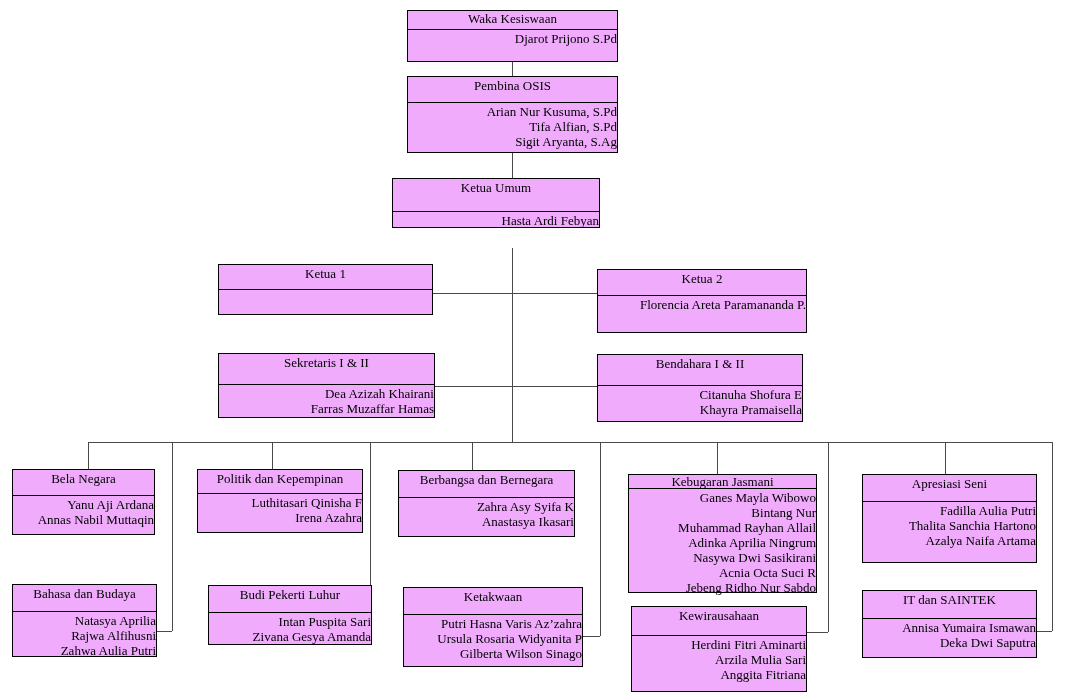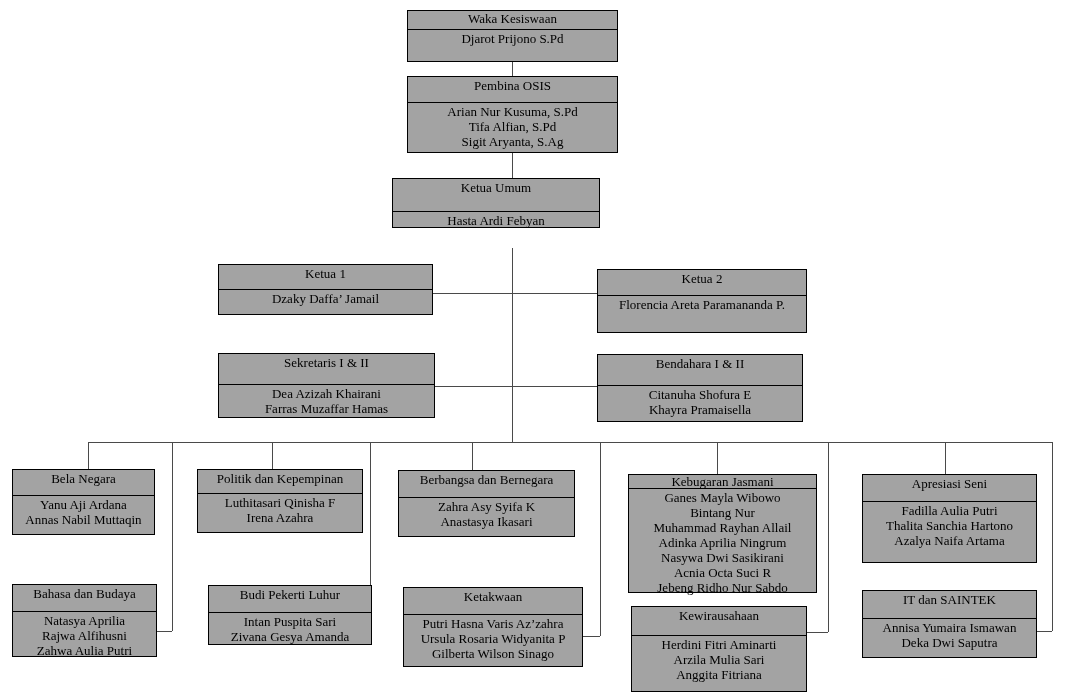--- a/index.html
+++ b/index.html
@@ -4,29 +4,29 @@
 <style>
   html,body{margin:0;padding:0;background:#fff;}
   .canvas{
     position:relative;width:1077px;height:700px;background:#fff;
     font-family:"Liberation Serif","DejaVu Serif",serif;color:#000;
     overflow:hidden;
   }
   svg.connectors{position:absolute;left:0;top:0;width:1077px;height:700px;}
   svg.connectors line{stroke:#4a4a4a;stroke-width:1;shape-rendering:crispEdges;}
   .box{
-    position:absolute;background:#a3a3a3;border:1px solid #000;
+    position:absolute;background:#f0abfc;border:1px solid #000;
     box-sizing:border-box;text-align:center;font-size:13px;line-height:15px;
   }
   .box .title{
     box-sizing:border-box;border-bottom:1px solid #000;
     overflow:hidden;padding-top:1px;
   }
   .box .members{padding-top:1px;}
-  .member{white-space:nowrap;}
+  .member{white-space:nowrap;text-align:right;}
 
   .b-waka{left:407px;top:10px;width:211px;height:52px}        .b-waka .title{height:19px;padding-top:0}
   .b-pembina{left:407px;top:76px;width:211px;height:77px}     .b-pembina .title{height:26px}
   .b-ketua-umum{left:392px;top:178px;width:208px;height:50px} .b-ketua-umum .title{height:33px}
   .b-ketua1{left:218px;top:264px;width:215px;height:51px}     .b-ketua1 .title{height:25px}
   .b-ketua2{left:597px;top:269px;width:210px;height:64px}     .b-ketua2 .title{height:26px}
   .b-sekretaris{left:218px;top:353px;width:217px;height:65px} .b-sekretaris .title{height:31px}
   .b-bendahara{left:597px;top:354px;width:206px;height:68px}  .b-bendahara .title{height:31px}
   .b-bela{left:12px;top:469px;width:143px;height:66px}        .b-bela .title{height:26px}
   .b-politik{left:197px;top:469px;width:166px;height:64px}    .b-politik .title{height:24px}
@@ -86,23 +86,20 @@
 
   <div class="box b-ketua-umum">
     <div class="title">Ketua Umum</div>
     <div class="members">
         <div class="member">Hasta Ardi Febyan</div>
       </div>
   </div>
 
   <div class="box b-ketua1">
     <div class="title">Ketua 1</div>
-    <div class="members">
-        <div class="member">Dzaky Daffa’ Jamail</div>
-      </div>
   </div>
 
   <div class="box b-ketua2">
     <div class="title">Ketua 2</div>
     <div class="members">
         <div class="member">Florencia Areta Paramananda P.</div>
       </div>
   </div>
 
   <div class="box b-sekretaris">

